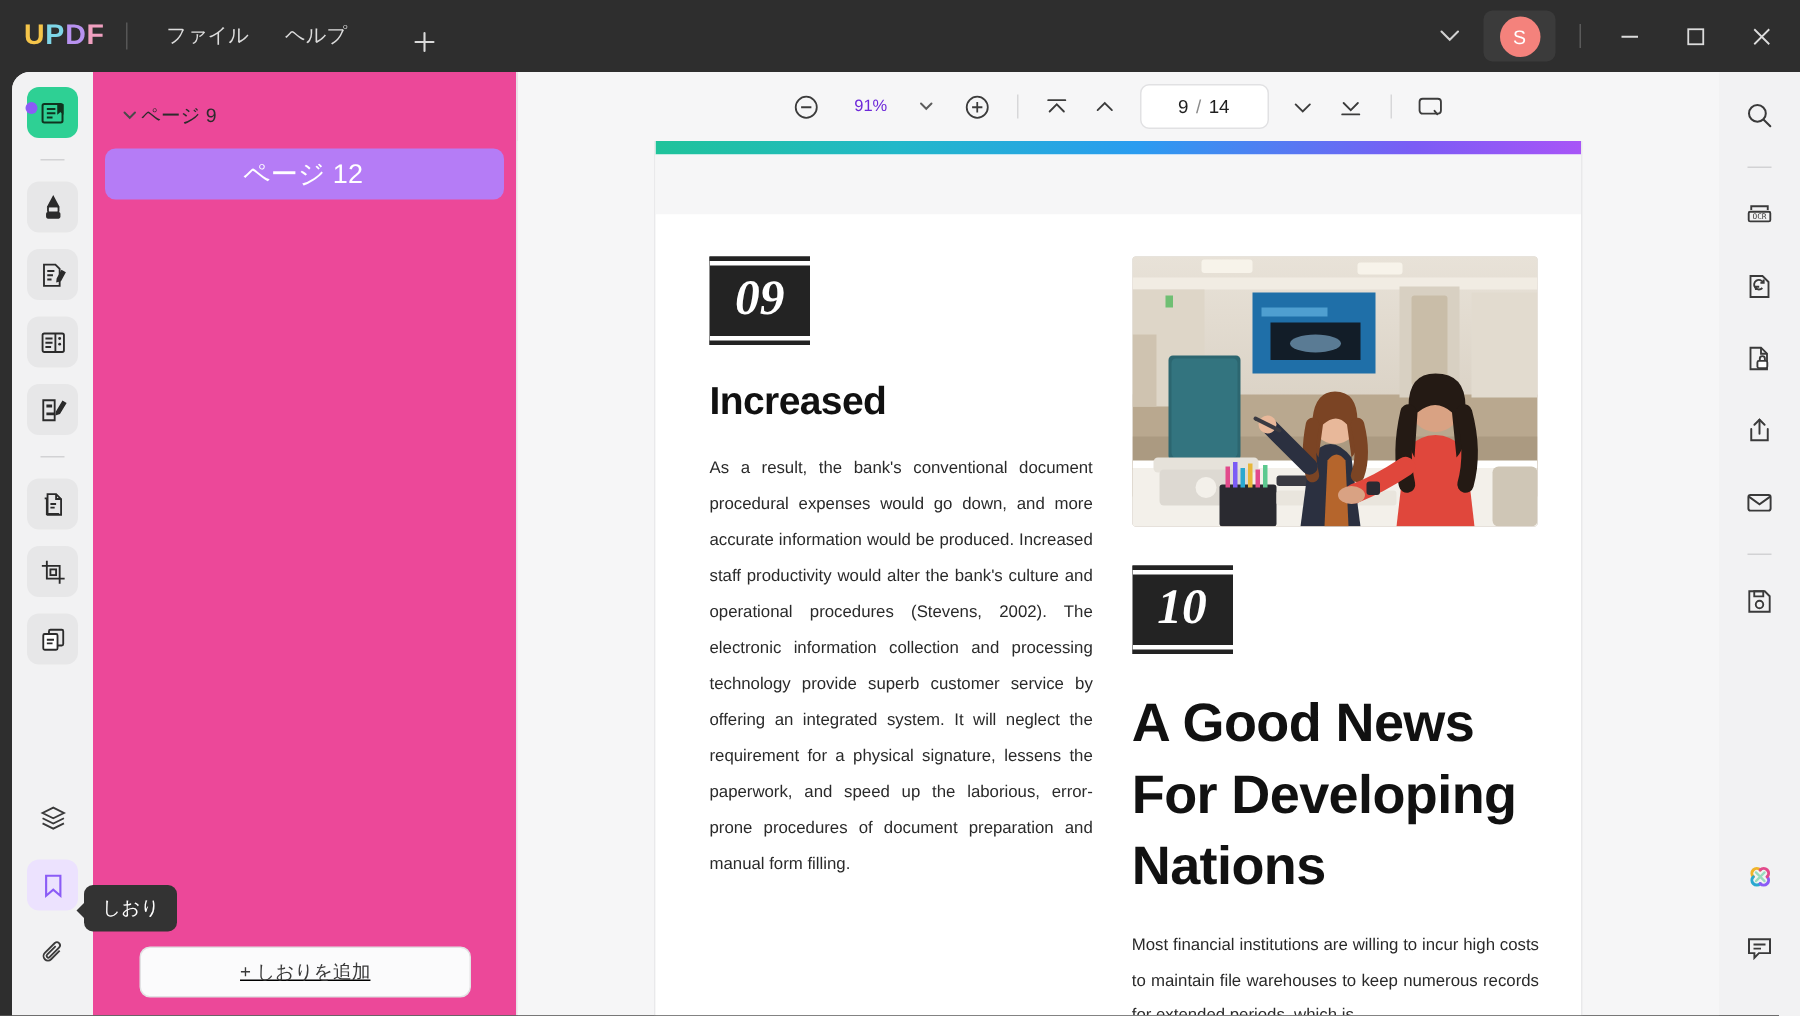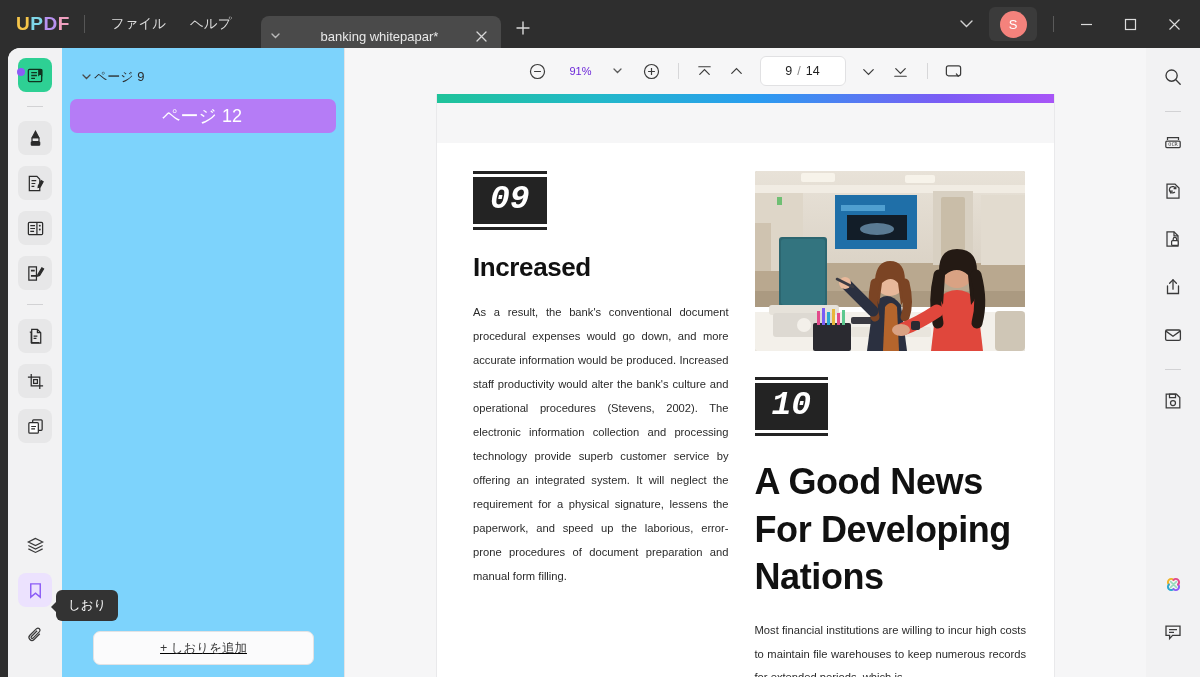--- a/index.html
+++ b/index.html
@@ -151,21 +151,21 @@
   }
   .tooltip:before {
     content:''; position:absolute; left:-5px; top: 11px;
     border-top: 6px solid transparent; border-bottom: 6px solid transparent;
     border-right: 6px solid #333;
   }
 
   
   .panel {
     width: 283px; height: 629px;
-    background: #7dd3fc;
+    background: #ec4899;
     border-right: 1px solid #e3e3e5;
     position: relative;
     flex: 0 0 283px;
     padding-top: 16px;
   }
   .bm-row {
     display: flex; align-items: center;
     padding: 4px 10px 4px 8px;
     font-size: 13px; color: #2c2c2c;
     cursor: pointer; margin: 0 8px;
@@ -273,21 +273,21 @@
   .col-left { width: 256px; }
   .col-right { width: 272px; }
 
   .numbox {
     display:inline-block;
     background: #232323;
     border-top: 3px solid #232323;
     border-bottom: 3px solid #232323;
     box-shadow: 0 -6px 0 -3px #fff inset, 0 6px 0 -3px #fff inset;
     color:#fff;
-    font-family: Liberation Mono, monospace;
+    font-family: Liberation Serif, serif;
     font-style: italic; font-weight: 700;
     font-size: 33px; line-height: 1;
     padding: 9px 17px 11px;
   }
   .doc-h1 {
     font-size: 26px; font-weight: 800; color:#111;
     margin-top: 22px; letter-spacing: -0.4px;
   }
   .doc-h1.big { font-size: 36px; line-height: 1.32; }
   .doc-p {
@@ -328,33 +328,20 @@
       <span>D</span>
       <span>F</span>
     </div>
 
     <div class="tb-div"></div>
 
     <div class="menu-item">ファイル</div>
     <div class="menu-item">ヘルプ</div>
 
     <div class="tabstrip">
-      <div class="tab">
-        <div class="tab-caret">
-          <svg width="9" height="6" viewBox="0 0 9 6">
-              <path d="M1 1l3.5 3.5L8 1" fill="none" stroke="#b9b9b9" stroke-width="1.4" stroke-linecap="round"></path>
-            </svg>
-        </div>
-        <div class="tab-title">banking whitepapar*</div>
-        <div class="tab-close">
-          <svg width="11" height="11" viewBox="0 0 11 11">
-              <path d="M1 1l9 9M10 1l-9 9" stroke="#d8d8d8" stroke-width="1.3" stroke-linecap="round"></path>
-            </svg>
-        </div>
-      </div>
       <div class="tab-new">
         <svg width="14" height="14" viewBox="0 0 14 14">
             <path d="M7 1v12M1 7h12" stroke="#dadada" stroke-width="1.4" stroke-linecap="round"></path>
           </svg>
       </div>
     </div>
 
     <div class="tb-right">
       <div class="tb-chevron">
         <svg width="13" height="8" viewBox="0 0 13 8">

